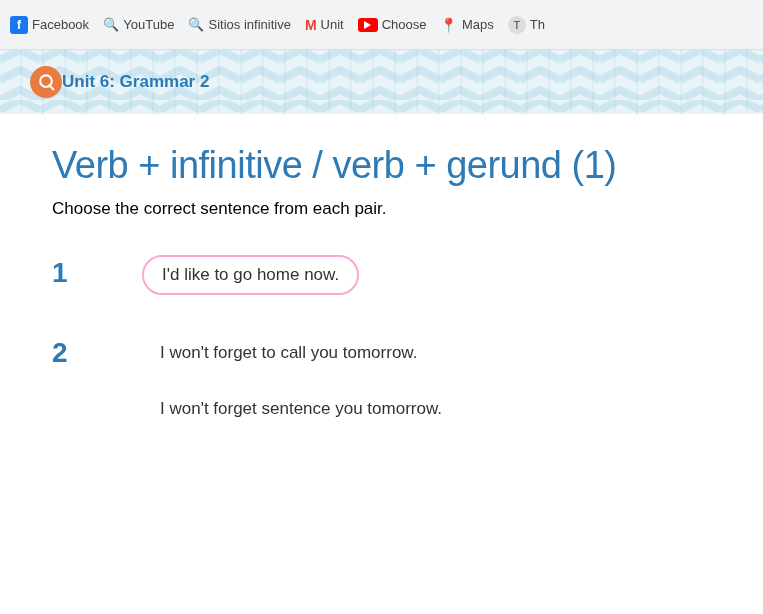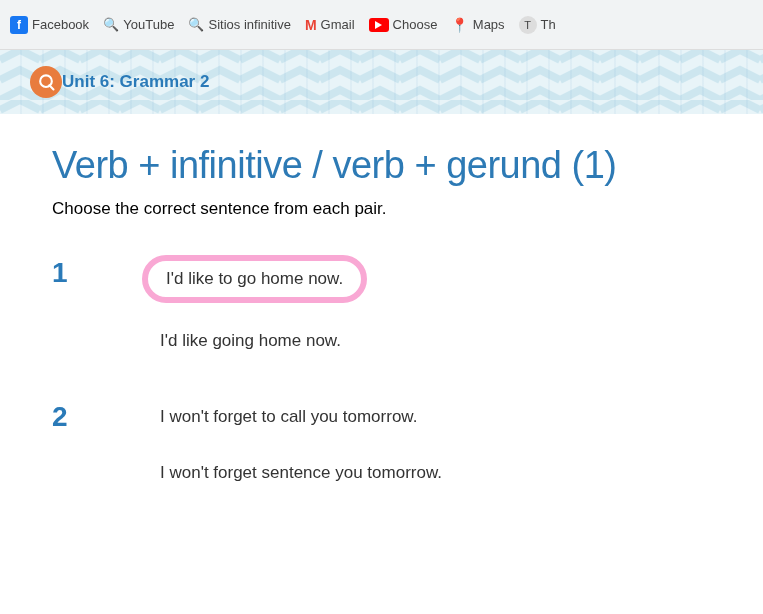--- a/index.html
+++ b/index.html
@@ -168,21 +168,21 @@
     .option {
       font-size: 17px;
       color: #333;
       cursor: pointer;
       padding: 8px 18px;
       border-radius: 25px;
       display: inline-block;
     }
 
     .option.selected {
-      border: 6px solid #f9a8d4;
+      border: 2px solid #f9a8d4;
       color: #333;
     }
 
     .option.unselected {
       border: none;
       padding: 8px 18px;
     }
   </style>
 </head>
 <body>
@@ -199,21 +199,21 @@
   </div>
 
   <div class="browser-bar-item">
     <span style="font-size:13px;">🔍</span>
     <span>Sitios infinitive</span>
   </div>
 
 
   <div class="browser-bar-item">
     <span class="gmail-m">M</span>
-    <span>Gmail</span>
+    <span>Unit</span>
   </div>
 
   <div class="browser-bar-item">
     <div class="yt-icon">
       <div class="yt-triangle"></div>
     </div>
     <span>Choose</span>
   </div>
 
   <div class="browser-bar-item">
@@ -250,21 +250,20 @@
 </div>
 
 <div class="exercise-area">
   <h1 class="exercise-main-title">Verb + infinitive / verb + gerund (1)</h1>
   <p class="exercise-instruction">Choose the correct sentence from each pair.</p>
 
   <div class="question-block">
     <div class="question-number">1</div>
     <div class="question-options">
       <div class="option selected">I'd like to go home now.</div>
-      <div class="option unselected">I'd like going home now.</div>
     </div>
   </div>
 
   <div class="question-block">
     <div class="question-number">2</div>
     <div class="question-options">
       <div class="option unselected">I won't forget to call you tomorrow.</div>
       <div class="option unselected">I won't forget sentence you tomorrow.</div>
     </div>
   </div>

